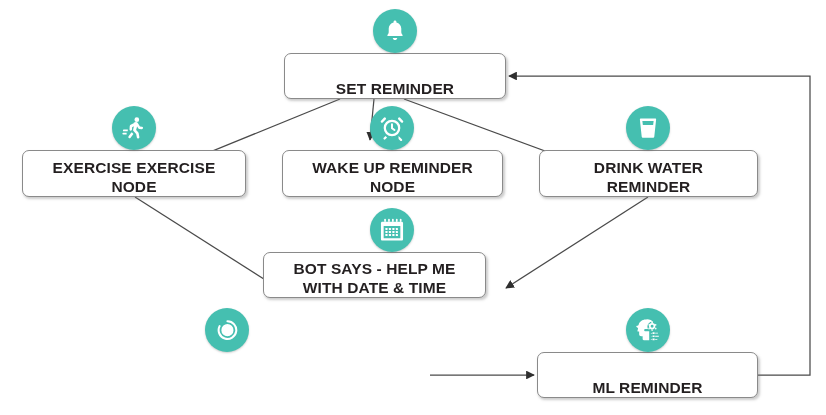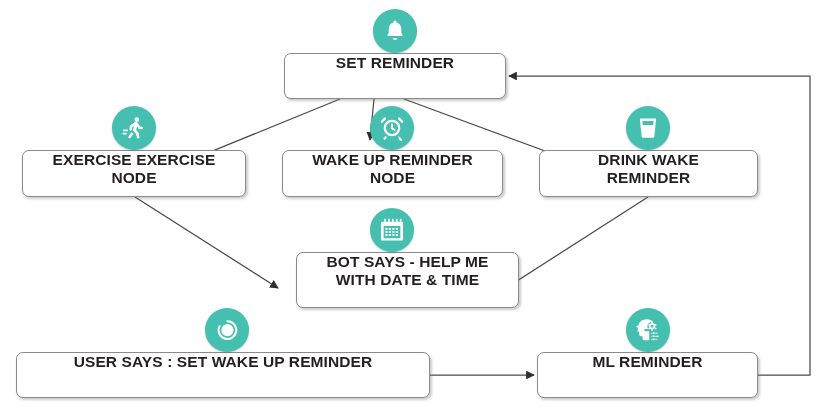--- a/index.html
+++ b/index.html
@@ -28,21 +28,21 @@
     pointer-events: none;
   }
   .node {
     position: absolute;
     box-sizing: border-box;
     background: #ffffff;
     border: 1.4px solid #8a8a8a;
     border-radius: 7px;
     box-shadow: 1.5px 2px 2.5px rgba(120,120,120,0.38);
     display: flex;
-    align-items: flex-start;
+    align-items: flex-end;
     justify-content: center;
     text-align: center;
     z-index: 3;
   }
   .node-label {
     color: #231f20;
     font-weight: 700;
     letter-spacing: 0.1px;
     line-height: 1.18;
     padding: 0 8px;
@@ -122,30 +122,30 @@
     <svg viewBox="0 0 24 24" aria-hidden="true">
       <path d="M12 4.3a7.7 7.7 0 1 0 0 15.4 7.7 7.7 0 0 0 0-15.4zm0 2.1a5.6 5.6 0 1 1 0 11.2 5.6 5.6 0 0 1 0-11.2z"></path>
       <path d="M12.9 8.6a.92.92 0 0 0-1.84 0v3.55c0 .3.14.58.38.76l2.3 1.7a.92.92 0 1 0 1.1-1.48l-1.94-1.44z"></path>
       <path d="M4.5 2.6 1.9 5.3a1.1 1.1 0 0 0 1.55 1.56l2.7-2.6a1.1 1.1 0 1 0-1.65-1.66zM19.5 2.6a1.1 1.1 0 0 0-1.65 1.66l2.7 2.6A1.1 1.1 0 0 0 22.1 5.3z"></path>
       <path d="M5.7 19.6 4.1 21.3a1 1 0 0 0 1.45 1.38l1.6-1.7zM18.3 19.6l1.55 1.38 1.6 1.7a1 1 0 0 1-1.45 1.38z" opacity="0"></path>
       <path d="M6.0 19.3 4.4 21.0a1.02 1.02 0 0 0 1.46 1.42l1.6-1.68zM18.0 19.3l1.54 1.41 1.6 1.68a1.02 1.02 0 0 1-1.46 1.42l-1.6-1.68z"></path>
     </svg>
   </div>
 
   <div class="node" style="left:539px; top:150px; width:219px; height:47px;">
-    <span class="node-label">DRINK WAKE
+    <span class="node-label">DRINK WATER
 REMINDER</span>
   </div>
   <div class="badge" style="left:626px; top:106px;">
     <svg viewBox="0 0 24 24" aria-hidden="true">
       <path d="M5.3 3.2h13.4c.48 0 .85.42.79.9L17.8 20.1c-.06.5-.48.87-.98.87H7.18c-.5 0-.92-.37-.98-.87L4.5 4.1a.8.8 0 0 1 .8-.9zm1.5 2.3.45 3.7h9.5l.45-3.7z"></path>
     </svg>
   </div>
 
-  <div class="node" style="left:296px; top:252px; width:223px; height:56px;">
+  <div class="node" style="left:263px; top:252px; width:223px; height:46px;">
     <span class="node-label">BOT SAYS - HELP ME
 WITH DATE &amp; TIME</span>
   </div>
   <div class="badge" style="left:370px; top:208px;">
     <svg viewBox="0 0 24 24" aria-hidden="true">
       <path d="M5.6 1.6a.8.8 0 0 1 .8.8v1.3a.8.8 0 0 1-1.6 0V2.4a.8.8 0 0 1 .8-.8zM9.2 1.6a.8.8 0 0 1 .8.8v1.3a.8.8 0 1 1-1.6 0V2.4a.8.8 0 0 1 .8-.8zM12.8 1.6a.8.8 0 0 1 .8.8v1.3a.8.8 0 1 1-1.6 0V2.4a.8.8 0 0 1 .8-.8zM16.4 1.6a.8.8 0 0 1 .8.8v1.3a.8.8 0 1 1-1.6 0V2.4a.8.8 0 0 1 .8-.8zM20.0 1.6a.8.8 0 0 1 .8.8v1.3a.8.8 0 1 1-1.6 0V2.4a.8.8 0 0 1 .8-.8z"></path>
       <path d="M3.0 4.3h18c.66 0 1.2.54 1.2 1.2v15.1c0 .66-.54 1.2-1.2 1.2H3c-.66 0-1.2-.54-1.2-1.2V5.5c0-.66.54-1.2 1.2-1.2zm1.3 4.1v11.2h15.4V8.4z"></path>
       <g>
         <rect x="5.9" y="10.2" width="2.0" height="1.7" rx="0.3" fill="#45bfb0"></rect>
         <rect x="9.1" y="10.2" width="2.0" height="1.7" rx="0.3" fill="#45bfb0"></rect>
@@ -156,23 +156,20 @@
         <rect x="12.3" y="13.0" width="2.0" height="1.7" rx="0.3" fill="#45bfb0"></rect>
         <rect x="15.5" y="13.0" width="2.0" height="1.7" rx="0.3" fill="#45bfb0"></rect>
         <rect x="5.9" y="15.8" width="2.0" height="1.7" rx="0.3" fill="#45bfb0"></rect>
         <rect x="9.1" y="15.8" width="2.0" height="1.7" rx="0.3" fill="#45bfb0"></rect>
         <rect x="12.3" y="15.8" width="2.0" height="1.7" rx="0.3" fill="#45bfb0"></rect>
         <rect x="15.5" y="15.8" width="2.0" height="1.7" rx="0.3" fill="#45bfb0"></rect>
       </g>
     </svg>
   </div>
 
-  <div class="node" style="left:16px; top:352px; width:414px; height:46px;">
-    <span class="node-label">USER SAYS : SET WAKE UP REMINDER</span>
-  </div>
   <div class="badge" style="left:205px; top:308px;">
     <svg viewBox="0 0 24 24" aria-hidden="true">
       <path d="M12.4 3.0a9.1 9.1 0 1 1-8.1 5.0.95.95 0 0 1 1.7.85 7.2 7.2 0 1 0 6.4-3.95.95.95 0 0 1 0-1.9z"></path>
       <path d="M12.3 5.0 9.0 7.0a.6.6 0 0 0 0 1.03l3.3 2.0a.6.6 0 0 0 .9-.52V5.52a.6.6 0 0 0-.9-.52z" opacity="0"></path>
       <path d="M12.4 7.3a4.85 4.85 0 1 0 0 9.7 4.85 4.85 0 0 0 0-9.7z" fill="none" stroke="#ffffff" stroke-width="1.5"></path>
       <path d="M13.0 9.5a.78.78 0 0 0-1.56 0v2.7c0 .26.13.5.34.65l1.6 1.12a.78.78 0 1 0 .9-1.28l-1.28-.9z"></path>
     </svg>
   </div>
 
   <div class="node" style="left:537px; top:352px; width:221px; height:46px;">

